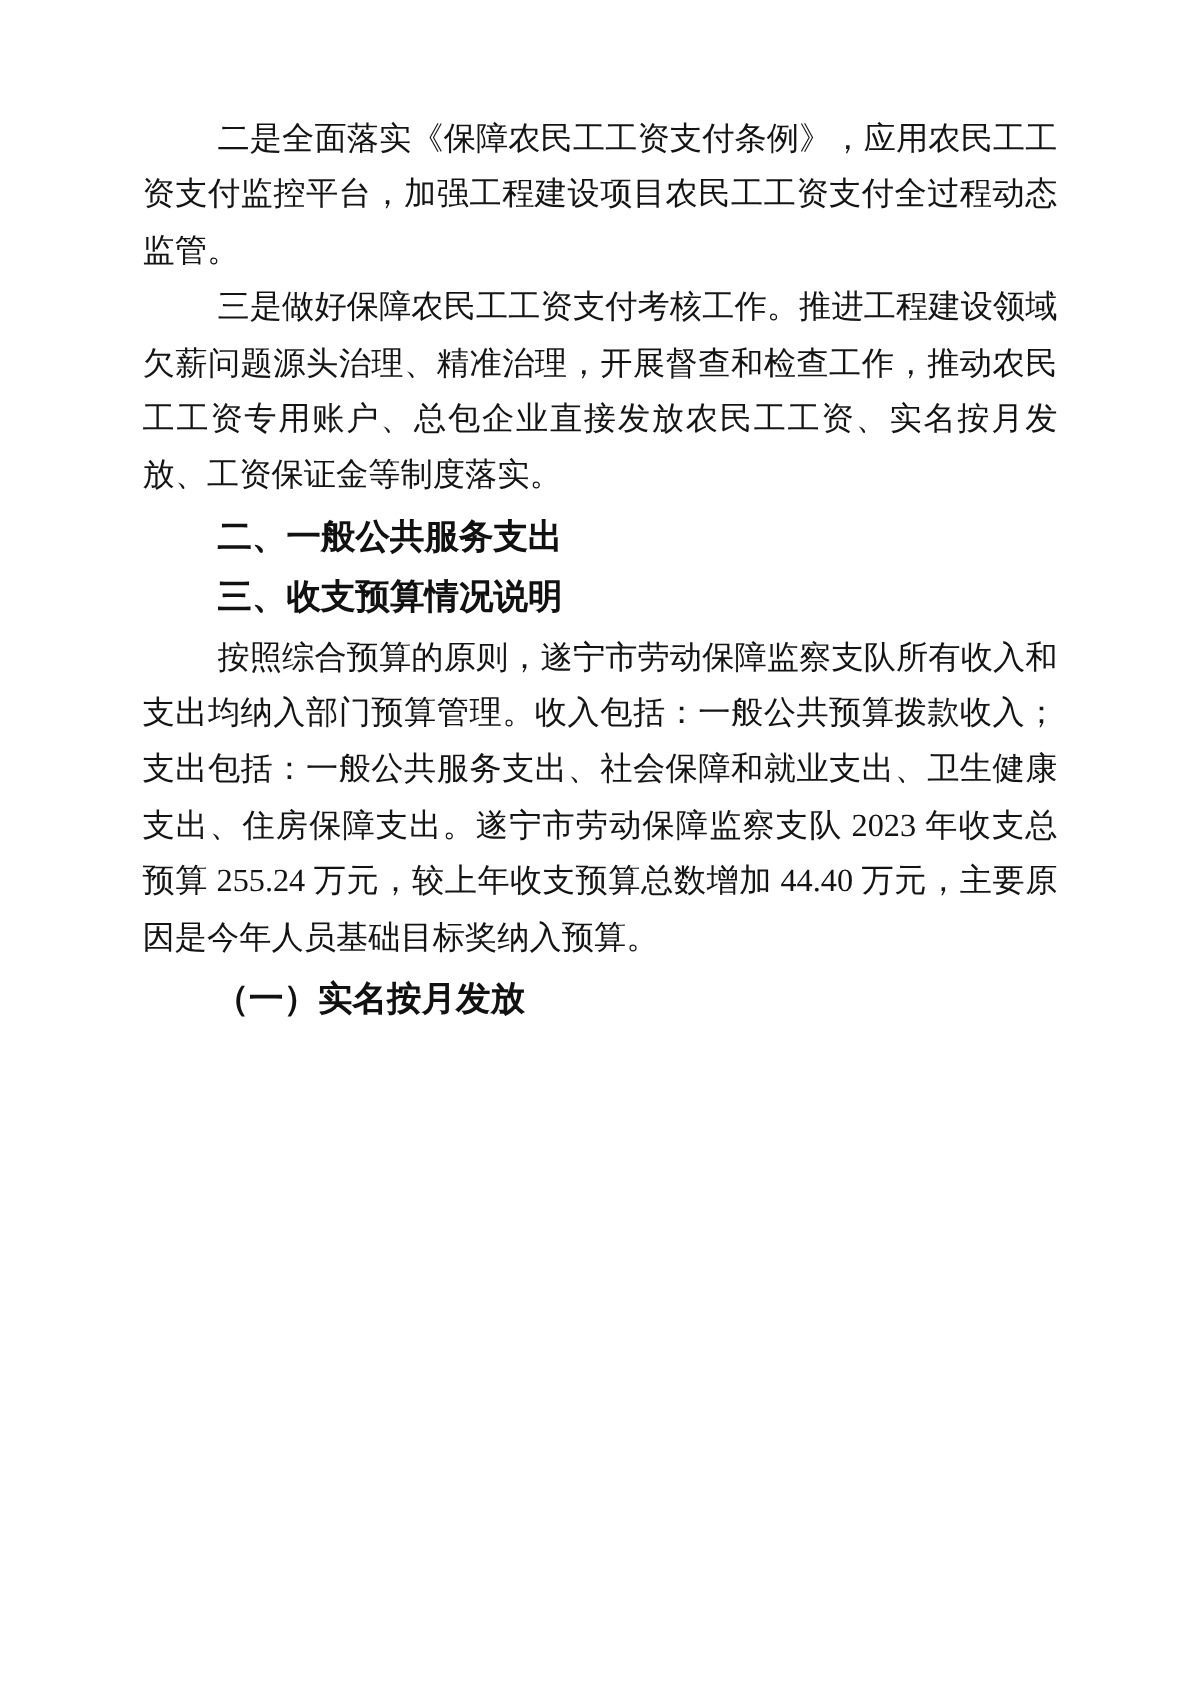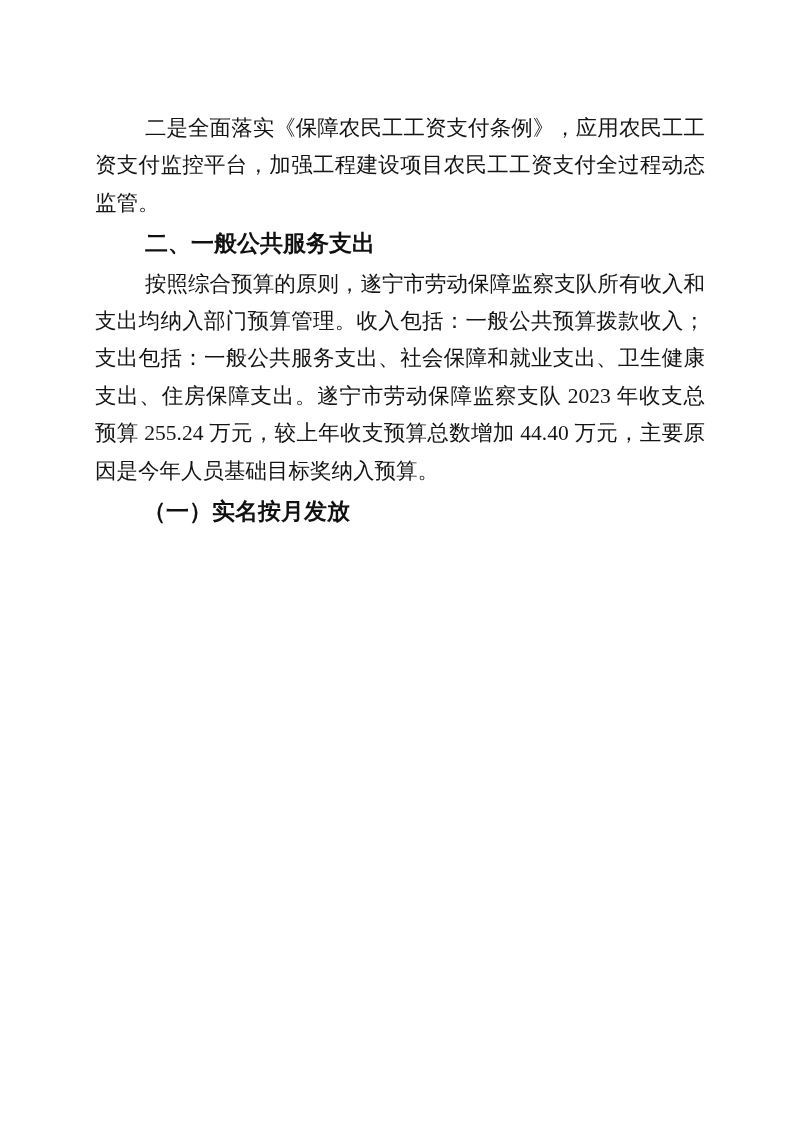--- a/index.html
+++ b/index.html
@@ -11,21 +11,21 @@
     width: 793px;
     height: 1122px;
     overflow: hidden;
     font-family: "Liberation Serif", "DejaVu Serif", serif;
     color: #141414;
   }
   .page {
     box-sizing: border-box;
     width: 793px;
     height: 1122px;
-    padding: 110px 88px 0 95px; 
+    padding: 74px 88px 0 95px; 
     background: #ffffff;
   }
   .body-para {
     margin: 0;
     font-size: 21.5px;
     line-height: 37.4px;
     text-align: justify;
     text-justify: inter-character;
     text-indent: 50px; 
     font-family: "Liberation Serif", "DejaVu Serif", serif;
@@ -50,22 +50,24 @@
     font-family: "Liberation Serif", "DejaVu Serif", serif;
     color: #111111;
   }
 </style>
 </head>
 <body>
 
 <div class="page">
   <p class="body-para">二是全面落实《保障农民工工资支付条例》，应用农民工工资支付监控平台，加强工程建设项目农民工工资支付全过程动态监管。</p>
 
+  <p class="body-para">三是做好保障农民工工资支付考核工作。推进工程建设领域欠薪问题源头治理、精准治理，开展督查和检查工作，推动农民工工资专用账户、总包企业直接发放农民工工资、实名按月发放、工资保证金等制度落实。</p>
 
 
   <h2 class="heading-hei">二、一般公共服务支出</h2>
 
 
+  <h2 class="heading-hei">三、收支预算情况说明</h2>
 
   <p class="body-para">按照综合预算的原则，遂宁市劳动保障监察支队所有收入和支出均纳入部门预算管理。收入包括：一般公共预算拨款收入；支出包括：一般公共服务支出、社会保障和就业支出、卫生健康支出、住房保障支出。遂宁市劳动保障监察支队 2023 年收支总预算 255.24 万元，较上年收支预算总数增加 44.40 万元，主要原因是今年人员基础目标奖纳入预算。</p>
 
   <h3 class="heading-kai">（一）实名按月发放</h3>
 </div>
 
 </body></html>

